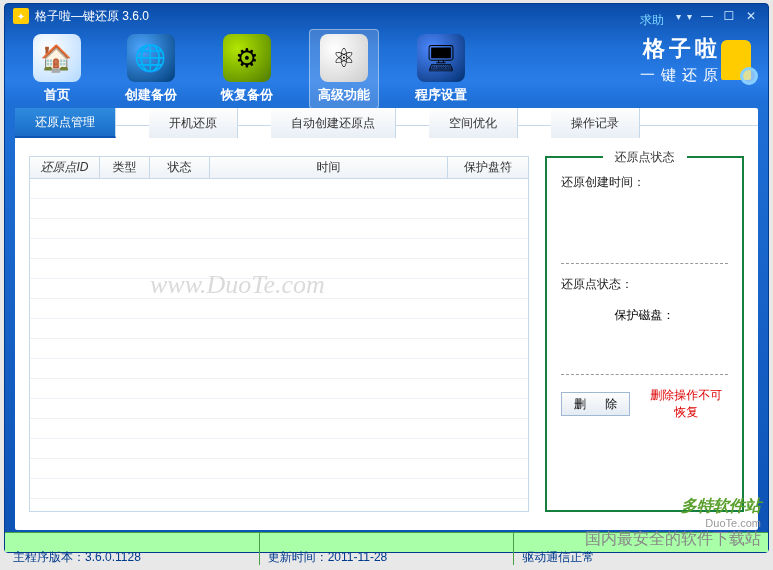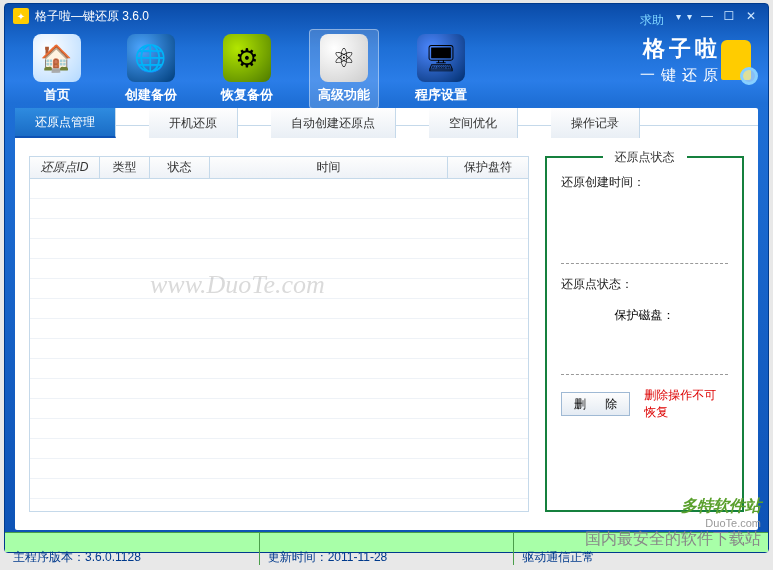--- a/index.html
+++ b/index.html
@@ -48,21 +48,21 @@
 .table-body { height: calc(100% - 22px); overflow-y: auto; }
 .tr { height: 20px; border-bottom: 1px solid #eef2f7; }
 
 .side-panel { flex: 1; border: 2px solid #15803d; position: relative; padding: 16px 14px; }
 .side-legend { position: absolute; top: -9px; left: 50%; transform: translateX(-50%); background: #fff; padding: 0 12px; font-size: 12px; color: #333; }
 .field { font-size: 12px; color: #222; margin-bottom: 14px; }
 .dash { border: none; border-top: 1px dashed #999; margin: 18px 0 12px; }
 .protect-disk { text-align: center; font-size: 12px; margin: 10px 0 50px; }
 .actions { display: flex; align-items: center; gap: 14px; justify-content: center; }
 .delete-btn { width: 78px; height: 24px; background: linear-gradient(to bottom, #fdfdfd, #e4ebf3); border: 1px solid #9fb9d4; font-size: 12px; letter-spacing: 8px; padding-left: 8px; cursor: pointer; }
-.warn { color: #d00; font-size: 12px; }
+.warn { color: #d00; font-size: 12px; text-align: center; }
 
 .statusbar { position: absolute; left: 0; right: 0; bottom: 0; height: 20px; background: #a8ffa8; border-top: 1px solid #4a9e4a; display: flex; font-size: 12px; color: #003a8c; }
 .status-seg { padding: 16px 8px; border-right: 1px solid #4a9e4a; flex: 1; }
 .status-seg:last-child { border-right: none; }
 
 .watermark { position: absolute; top: 270px; left: 150px; color: rgba(150,150,150,0.35); font-size: 26px; font-style: italic; font-family: Georgia, serif; pointer-events: none; z-index: 50; }
 .wm2 { position: absolute; bottom: 20px; right: 12px; font-size: 11px; color: #999; text-align: right; z-index: 50; }
 .wm2-logo { font-size: 16px; color: #5aa02c; font-weight: bold; font-style: italic; }
 .wm2-sub { color: #888; font-size: 16px; padding-left: 38px; }
 </style>

